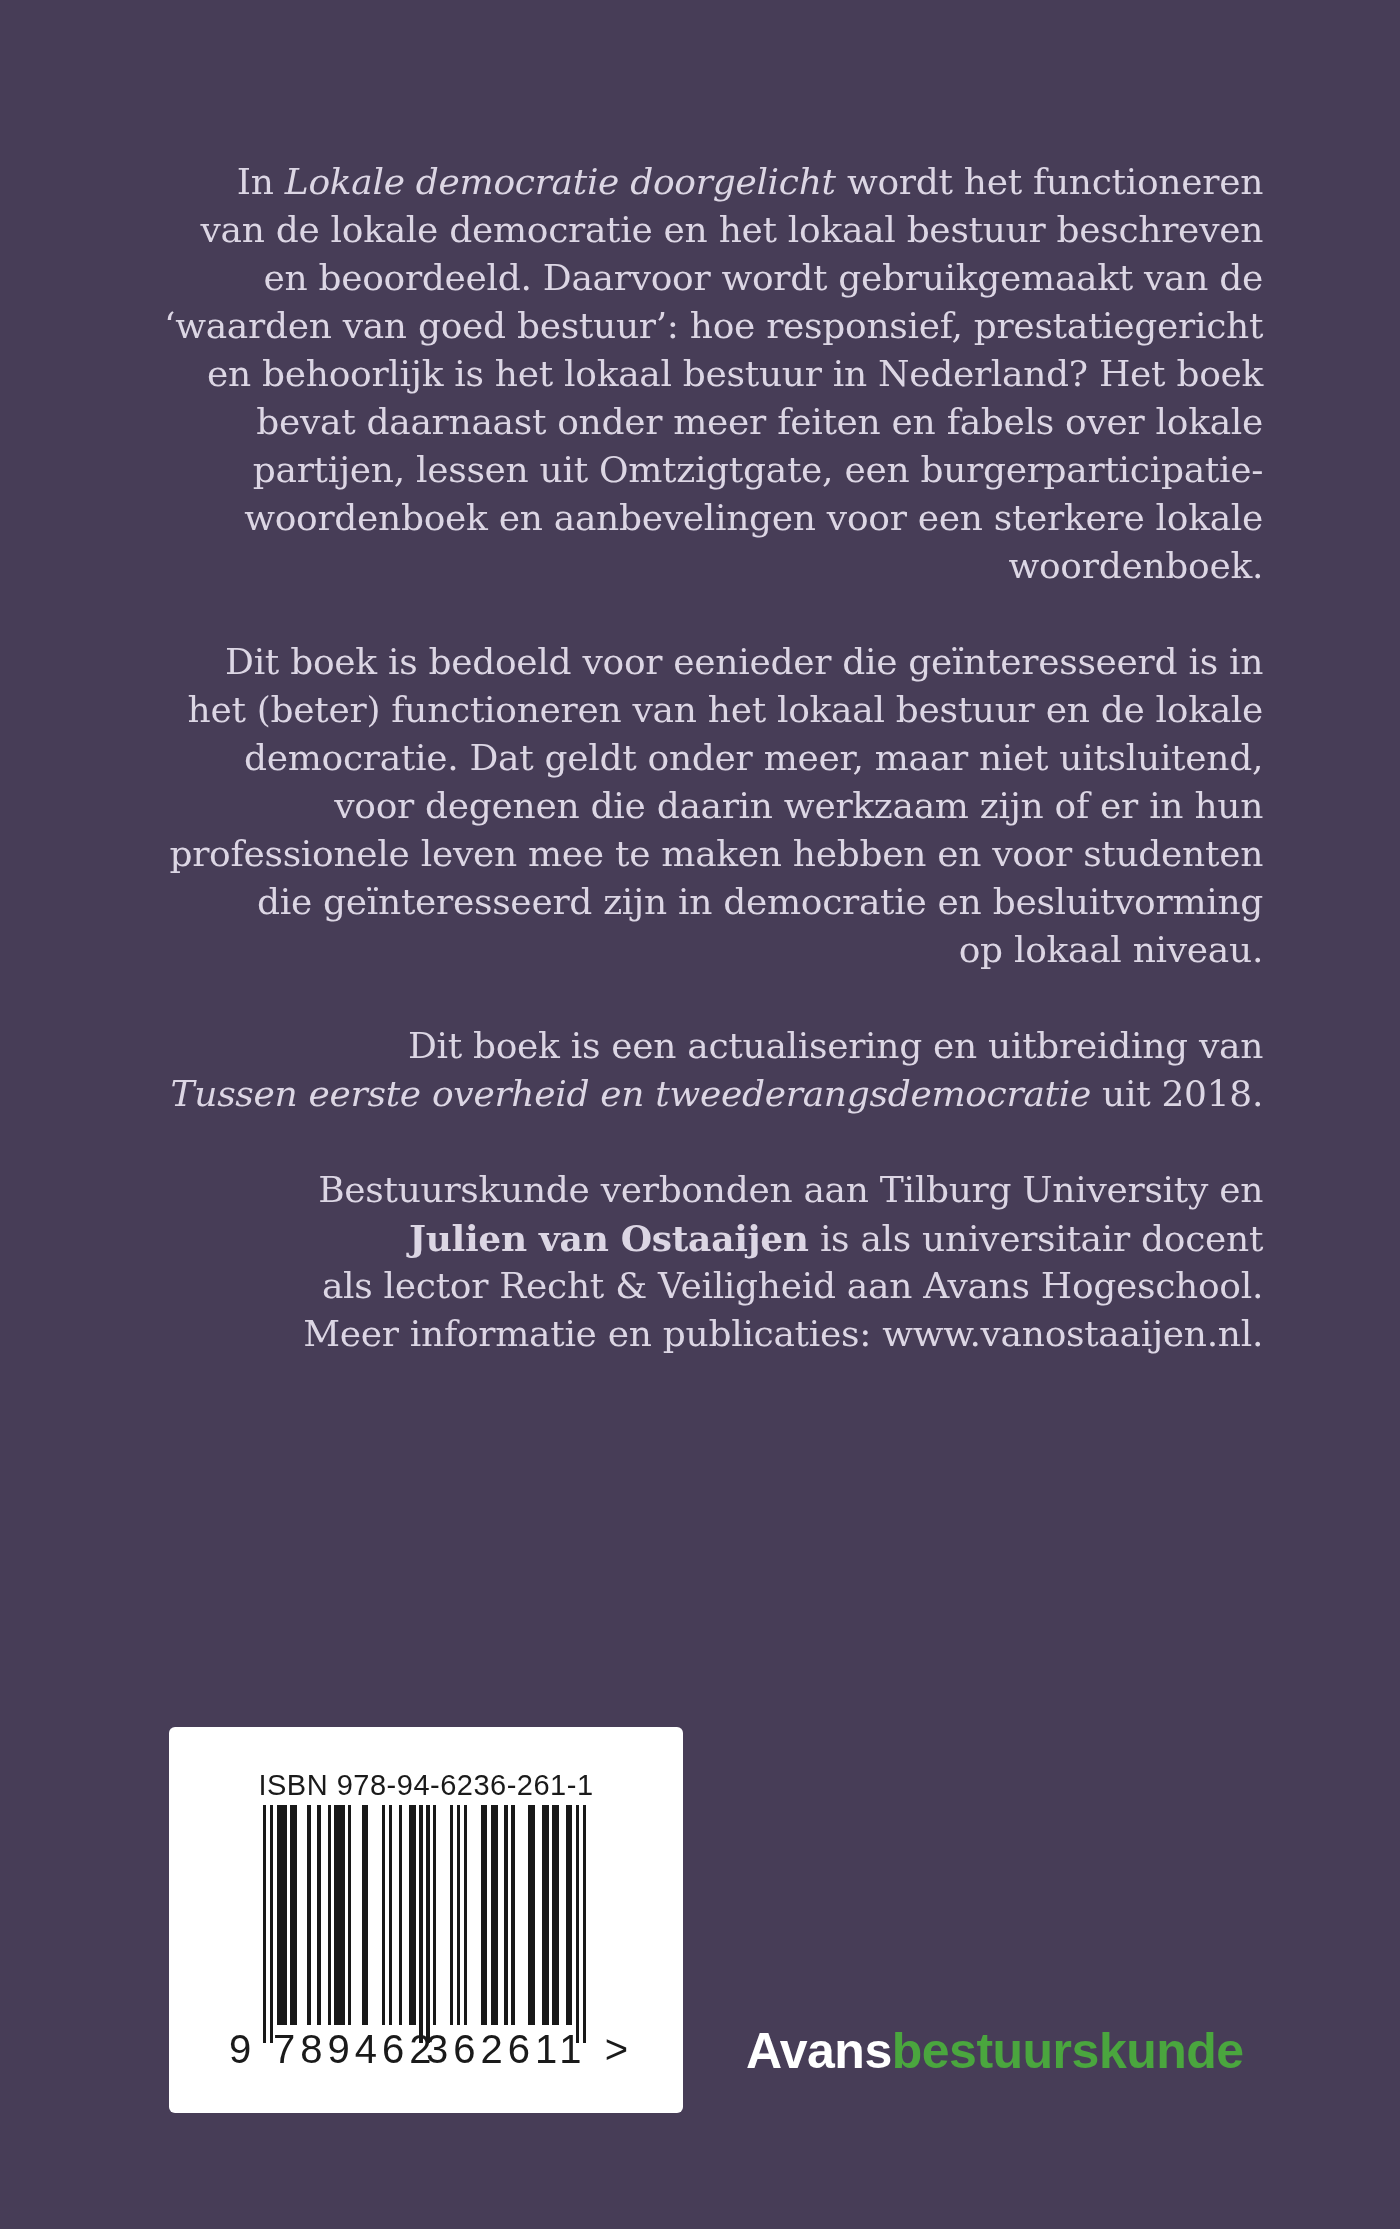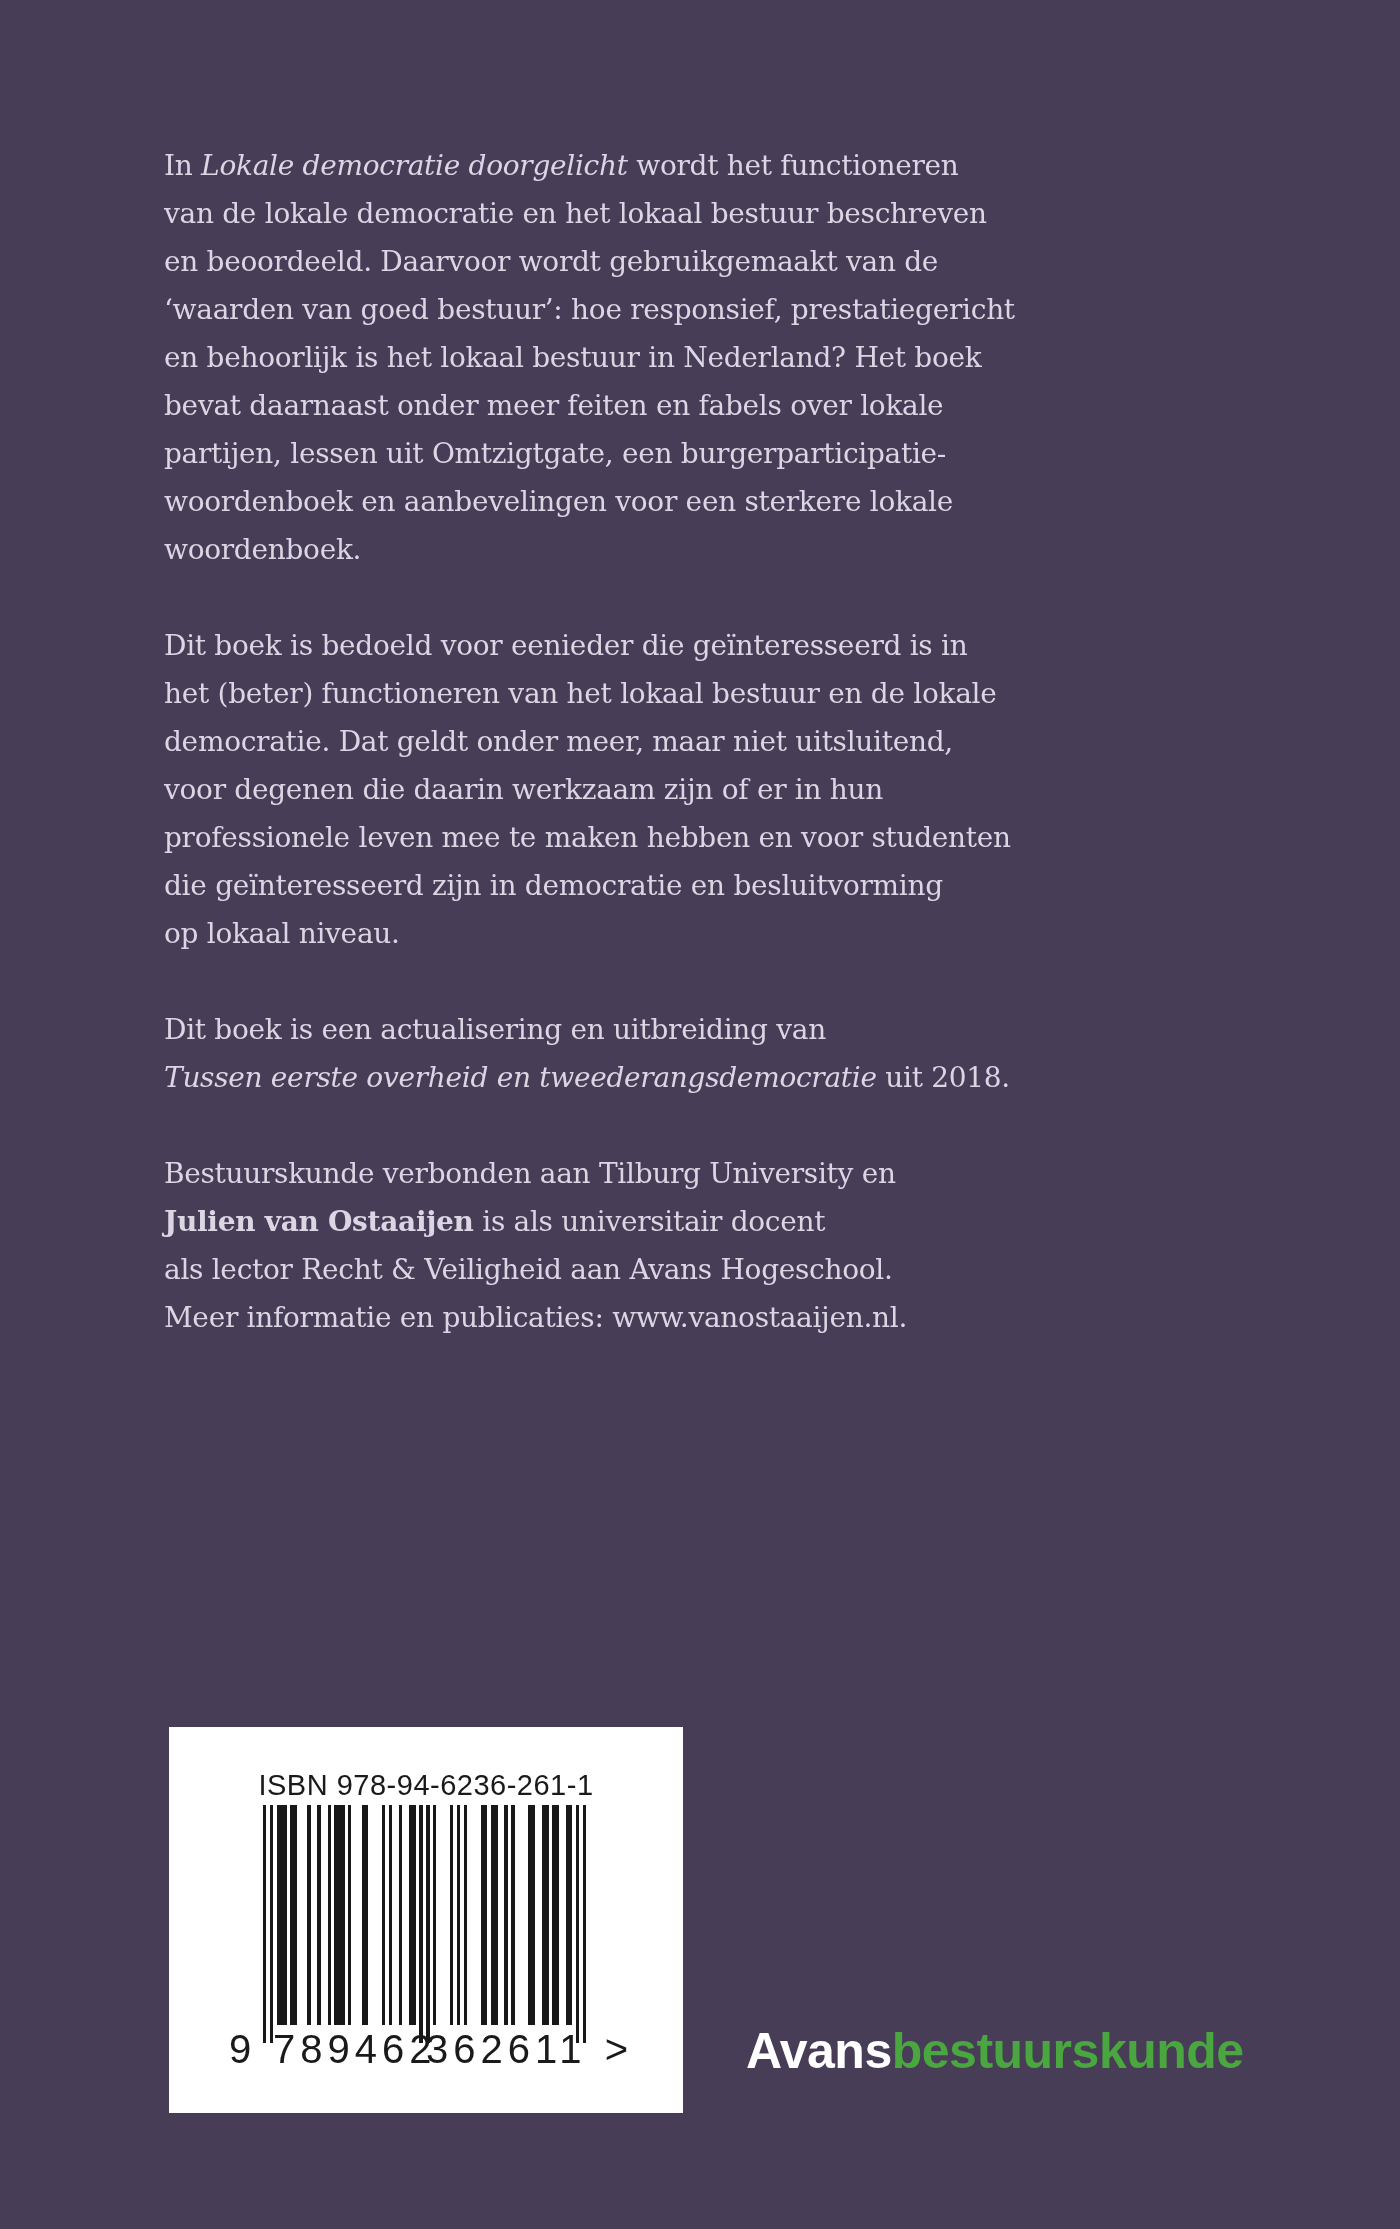--- a/index.html
+++ b/index.html
@@ -6,35 +6,36 @@
   body {
     width:1400px; height:2229px;
     position:relative;
     font-family:"DejaVu Serif", serif;
     overflow:hidden;
   }
   .cover { position:absolute; left:0; top:0; width:1400px; height:2229px; }
 
   
   .body-text {
-    position:absolute; left:164px; top:142px;
-    font-size:28px; letter-spacing:-0.3px;
+    position:absolute; left:164px; top:158px;
+    font-size:36px; letter-spacing:-0.3px;text-align:right;
   }
   .paragraph { margin:0 0 48px 0; }
   .line { height:48px; line-height:48px; white-space:nowrap; }
   .seg-n { font-style:normal; font-weight:normal; }
   .seg-i { font-style:italic; }
   .seg-b { font-weight:bold; }
 
   
   .barcode-box {
     position:absolute; left:169px; top:1727px;
     width:514px; height:386px;
     background:#ffffff;
     font-family:"Liberation Sans", sans-serif;
+    border-radius:6px;
   }
   .isbn-label {
     position:absolute; top:42px; left:0; width:100%;
     text-align:center; font-size:29px; color:#1a1a1a;
     letter-spacing:0.5px;
   }
   .bars { position:absolute; left:94px; top:78px; width:323px; height:238px; }
   .bar { position:absolute; top:0; height:220px; }
   .bar.guard { height:238px; }
   .num {

